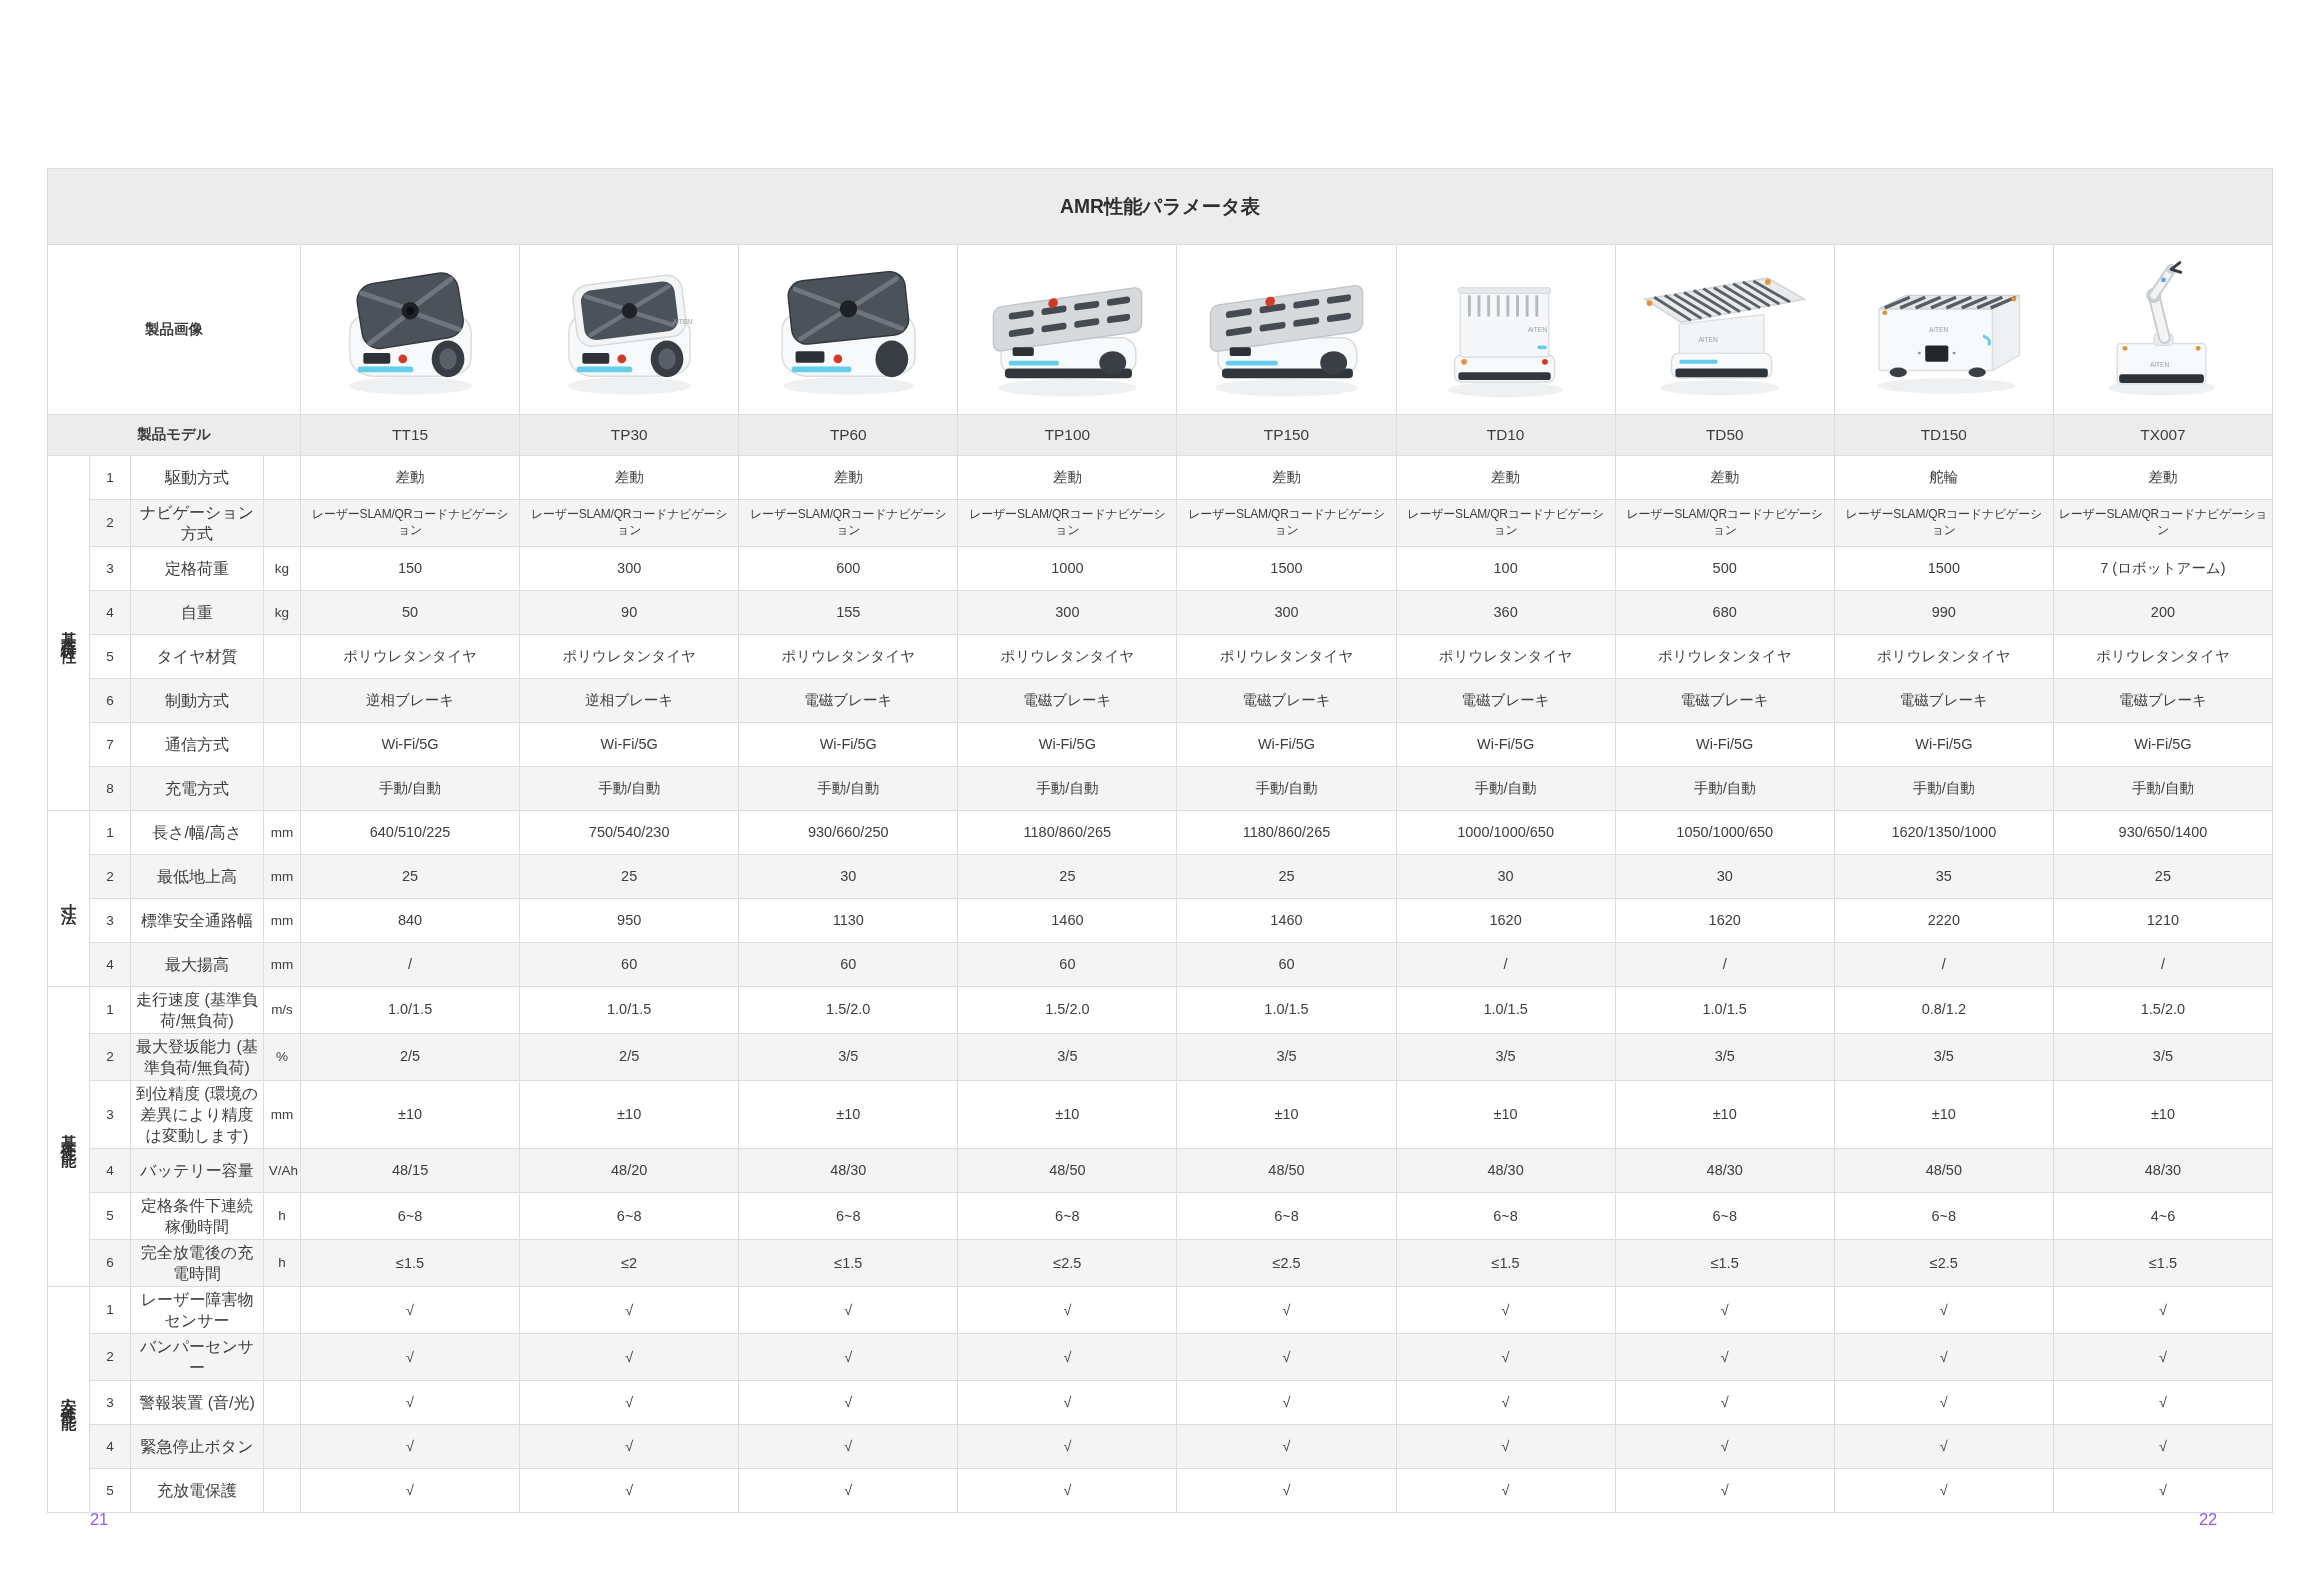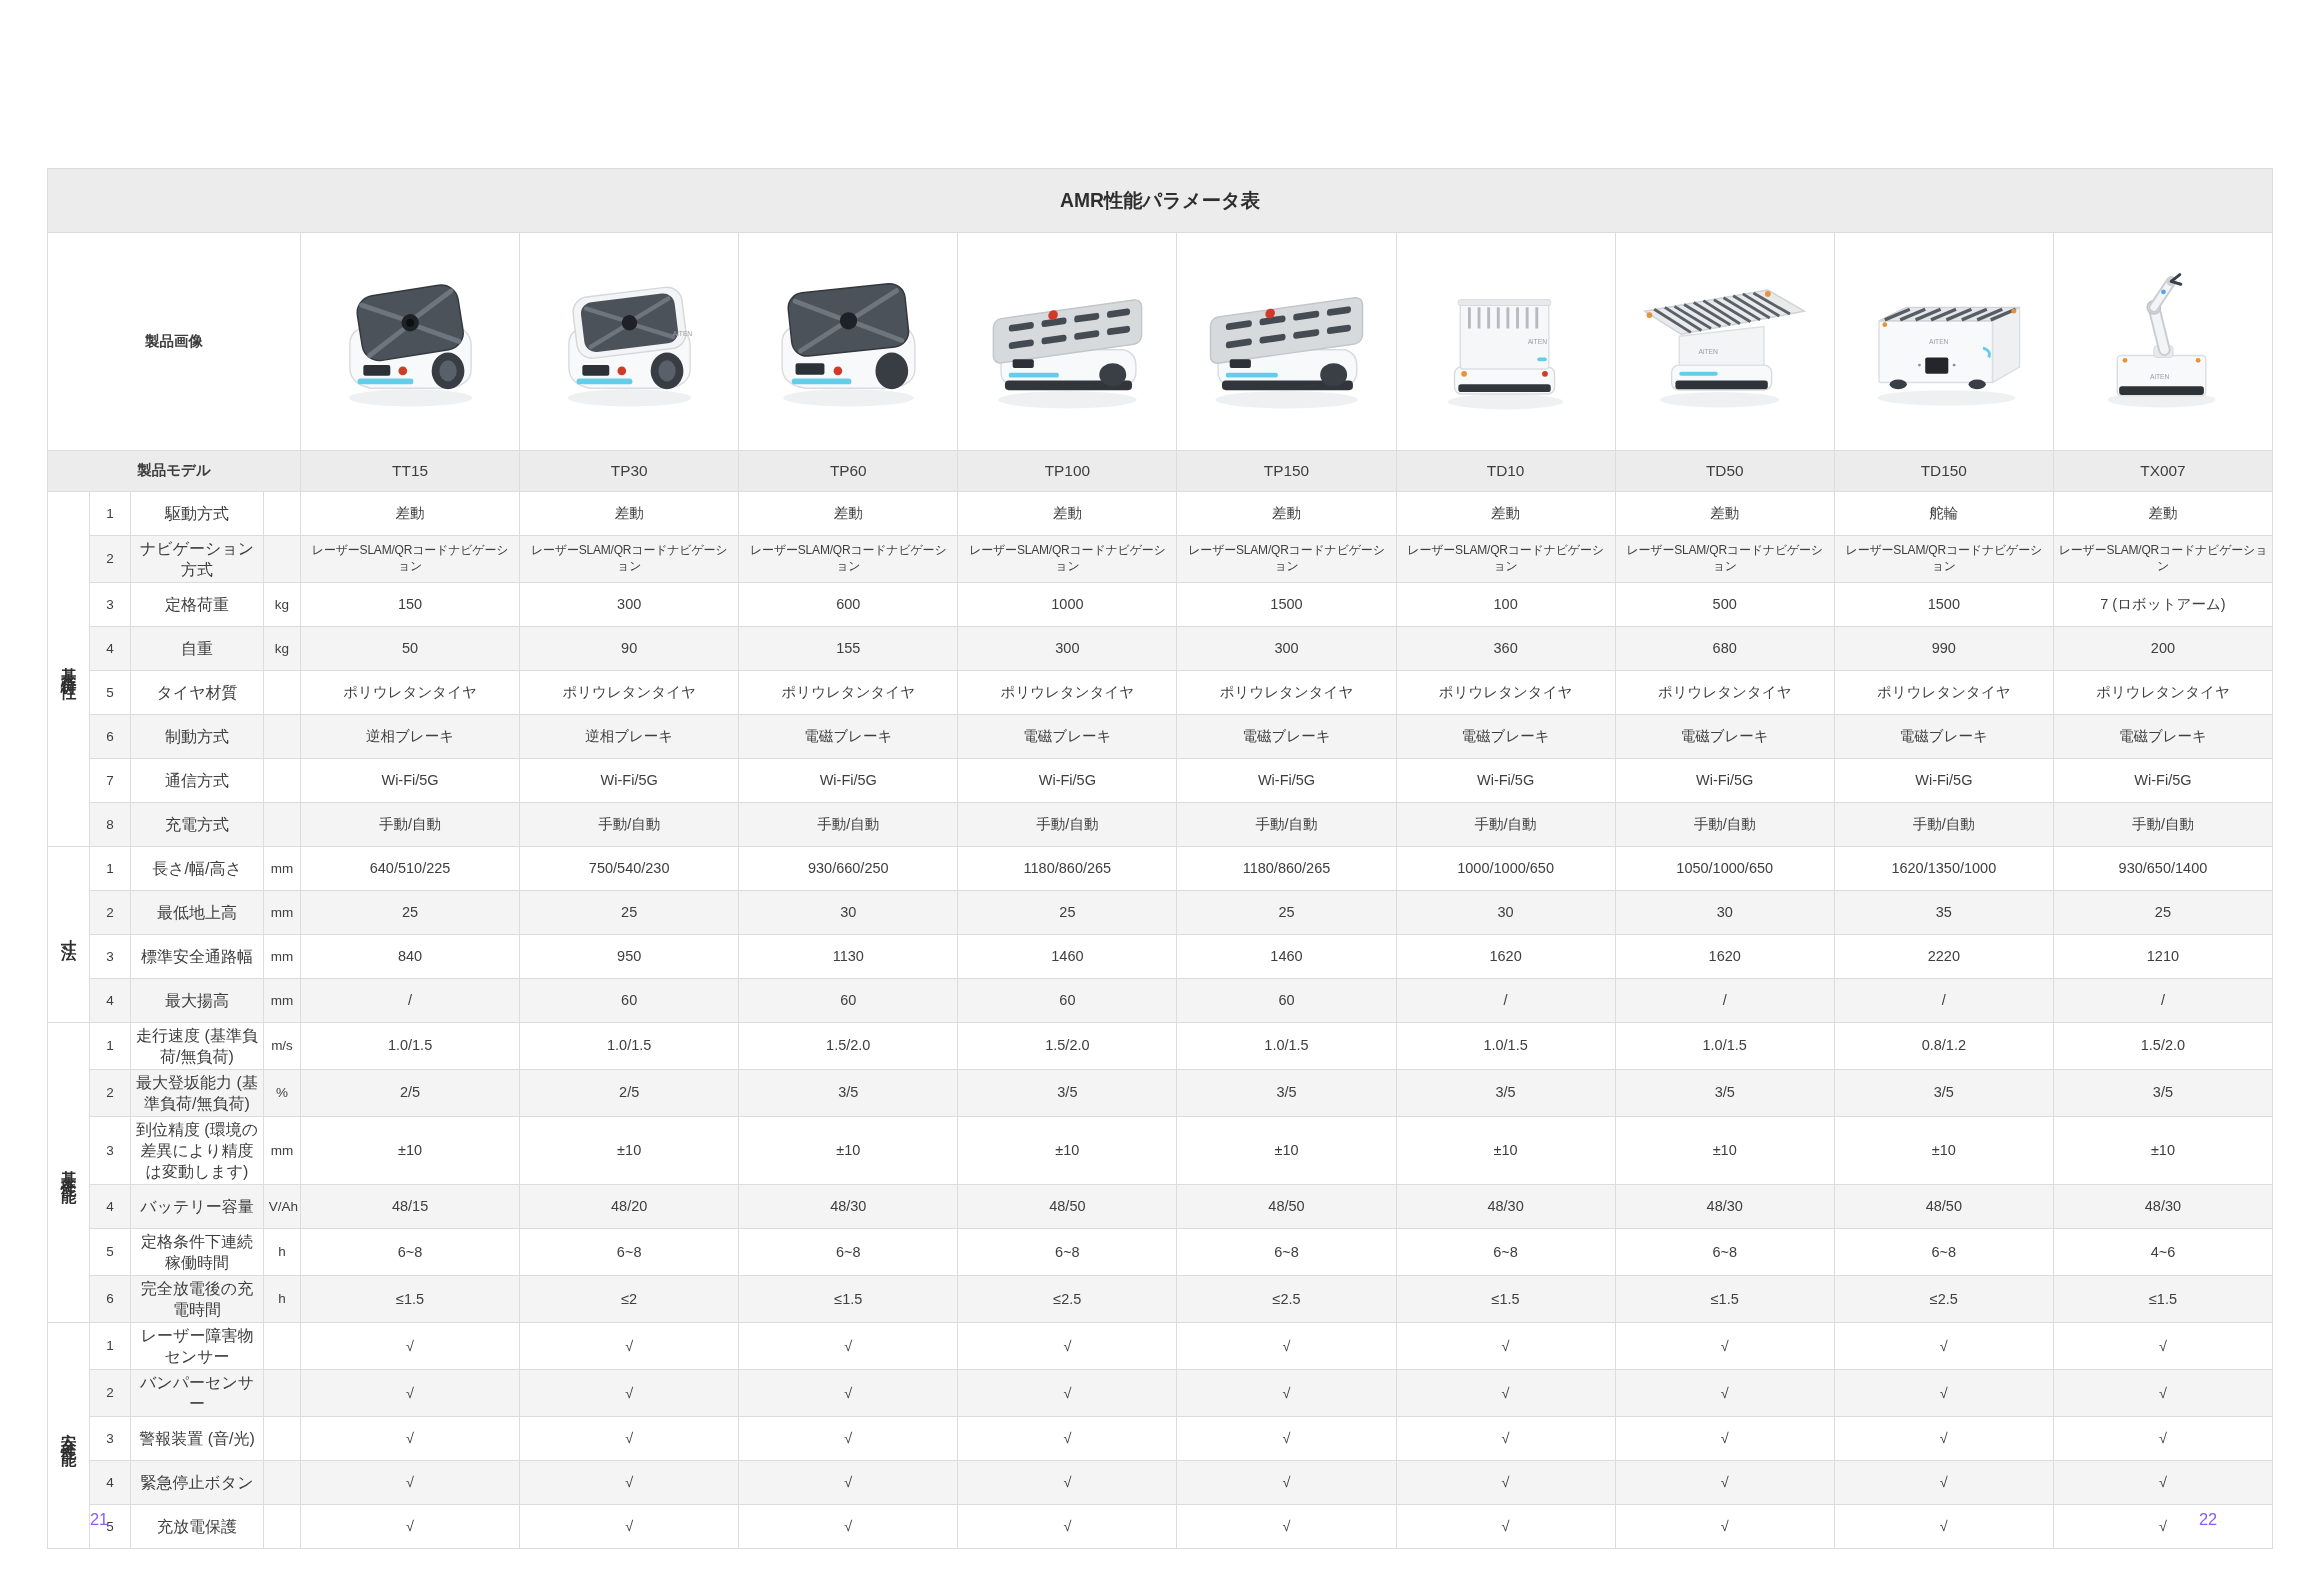--- a/index.html
+++ b/index.html
@@ -46,25 +46,25 @@
         <col>
         <col>
         <col>
         <col>
         <col>
         <col>
         <col>
   </colgroup>
   <tbody>
 
-    <tr style="height:64px">
+    <tr style="height:76px">
       <td colspan="13" class="head-bg title-cell">AMR性能パラメータ表</td>
     </tr>
 
-    <tr style="height:218px">
+    <tr style="height:170px">
       <td colspan="4" class="img-label">製品画像</td>
       <td class="img-cell">
         <svg width="203" height="154" viewBox="0 0 210 160">
           <ellipse cx="105" cy="138" rx="64" ry="9" fill="#eef0f2"></ellipse>
           <path d="M42 82 Q42 66 64 62 L146 62 Q168 66 168 84 L168 108 Q168 124 146 128 L64 128 Q42 124 42 106 Z" fill="#f8f9fa" stroke="#d9dcdf" stroke-width="1.5"></path>
           <ellipse cx="144" cy="110" rx="17" ry="19" fill="#383d44"></ellipse>
           <ellipse cx="144" cy="110" rx="9" ry="11" fill="#596069"></ellipse>
           <g transform="rotate(-9 105 62)">
             <rect x="52" y="26" width="106" height="68" rx="18" fill="#4c525a" stroke="#33383e" stroke-width="1.5"></rect>
             <path d="M58 34 L98 55 M152 34 L112 55 M58 87 L98 65 M152 87 L112 65" stroke="#6e757e" stroke-width="5" fill="none" stroke-linecap="round"></path>

